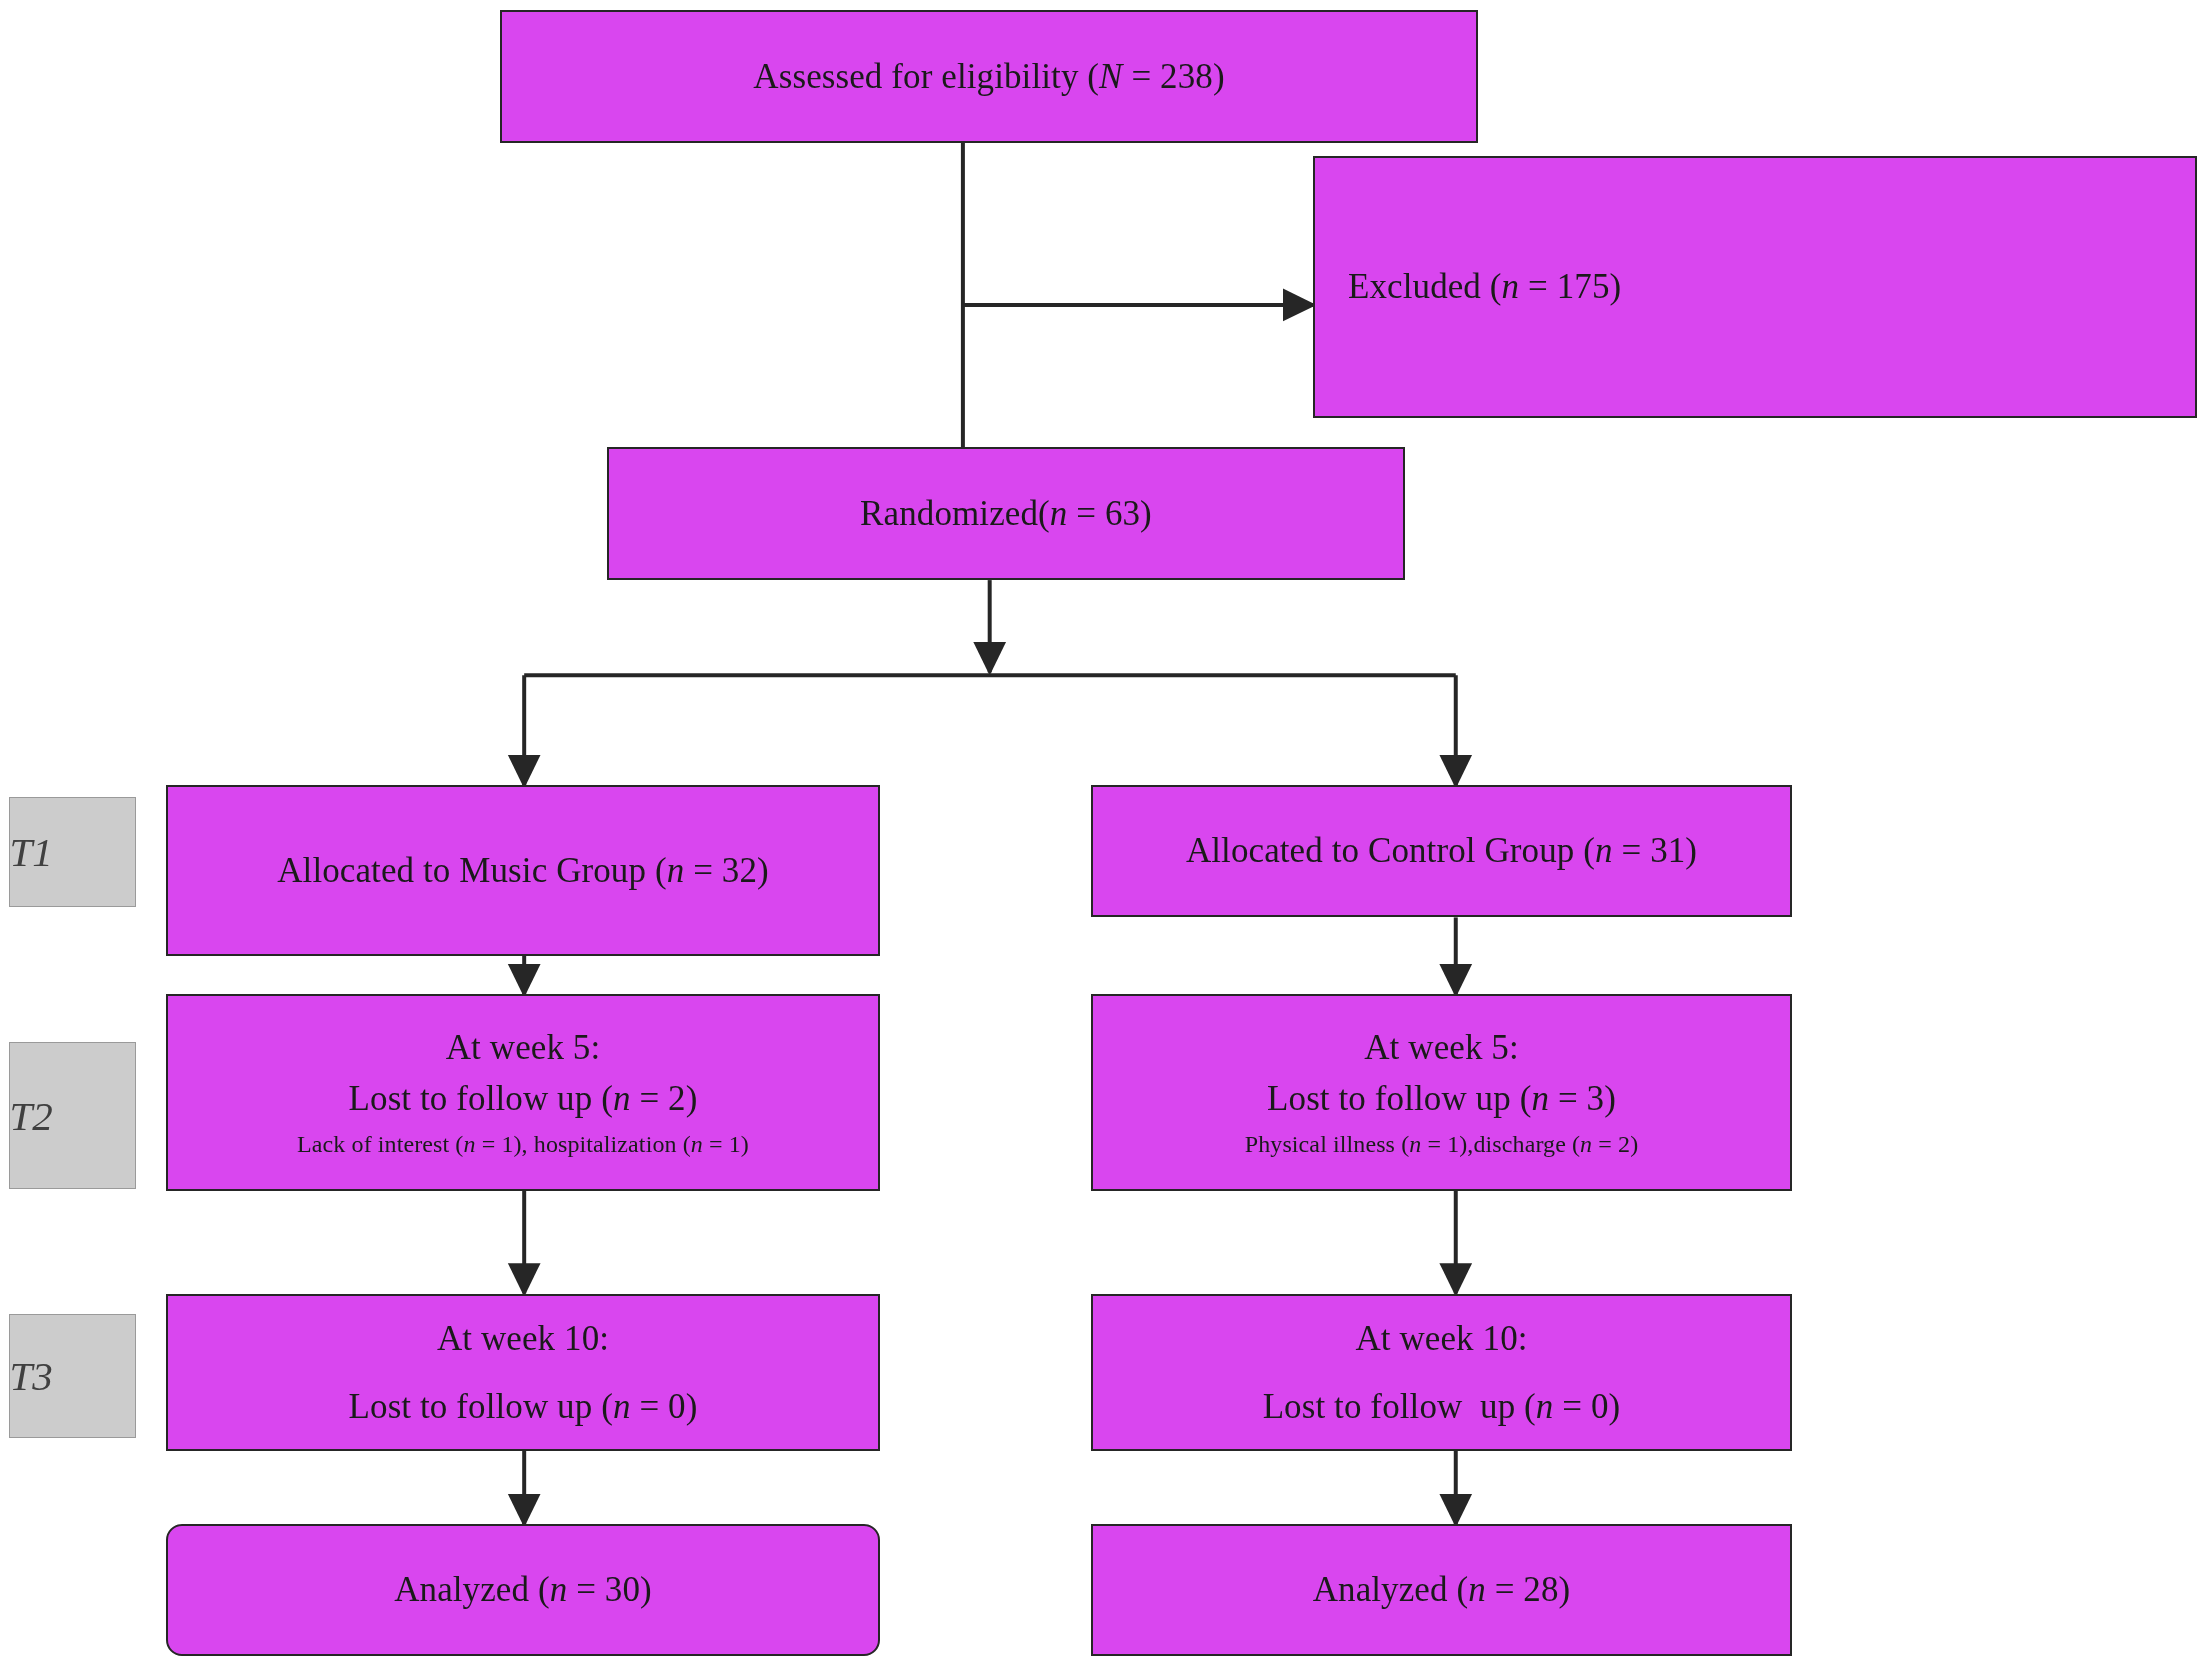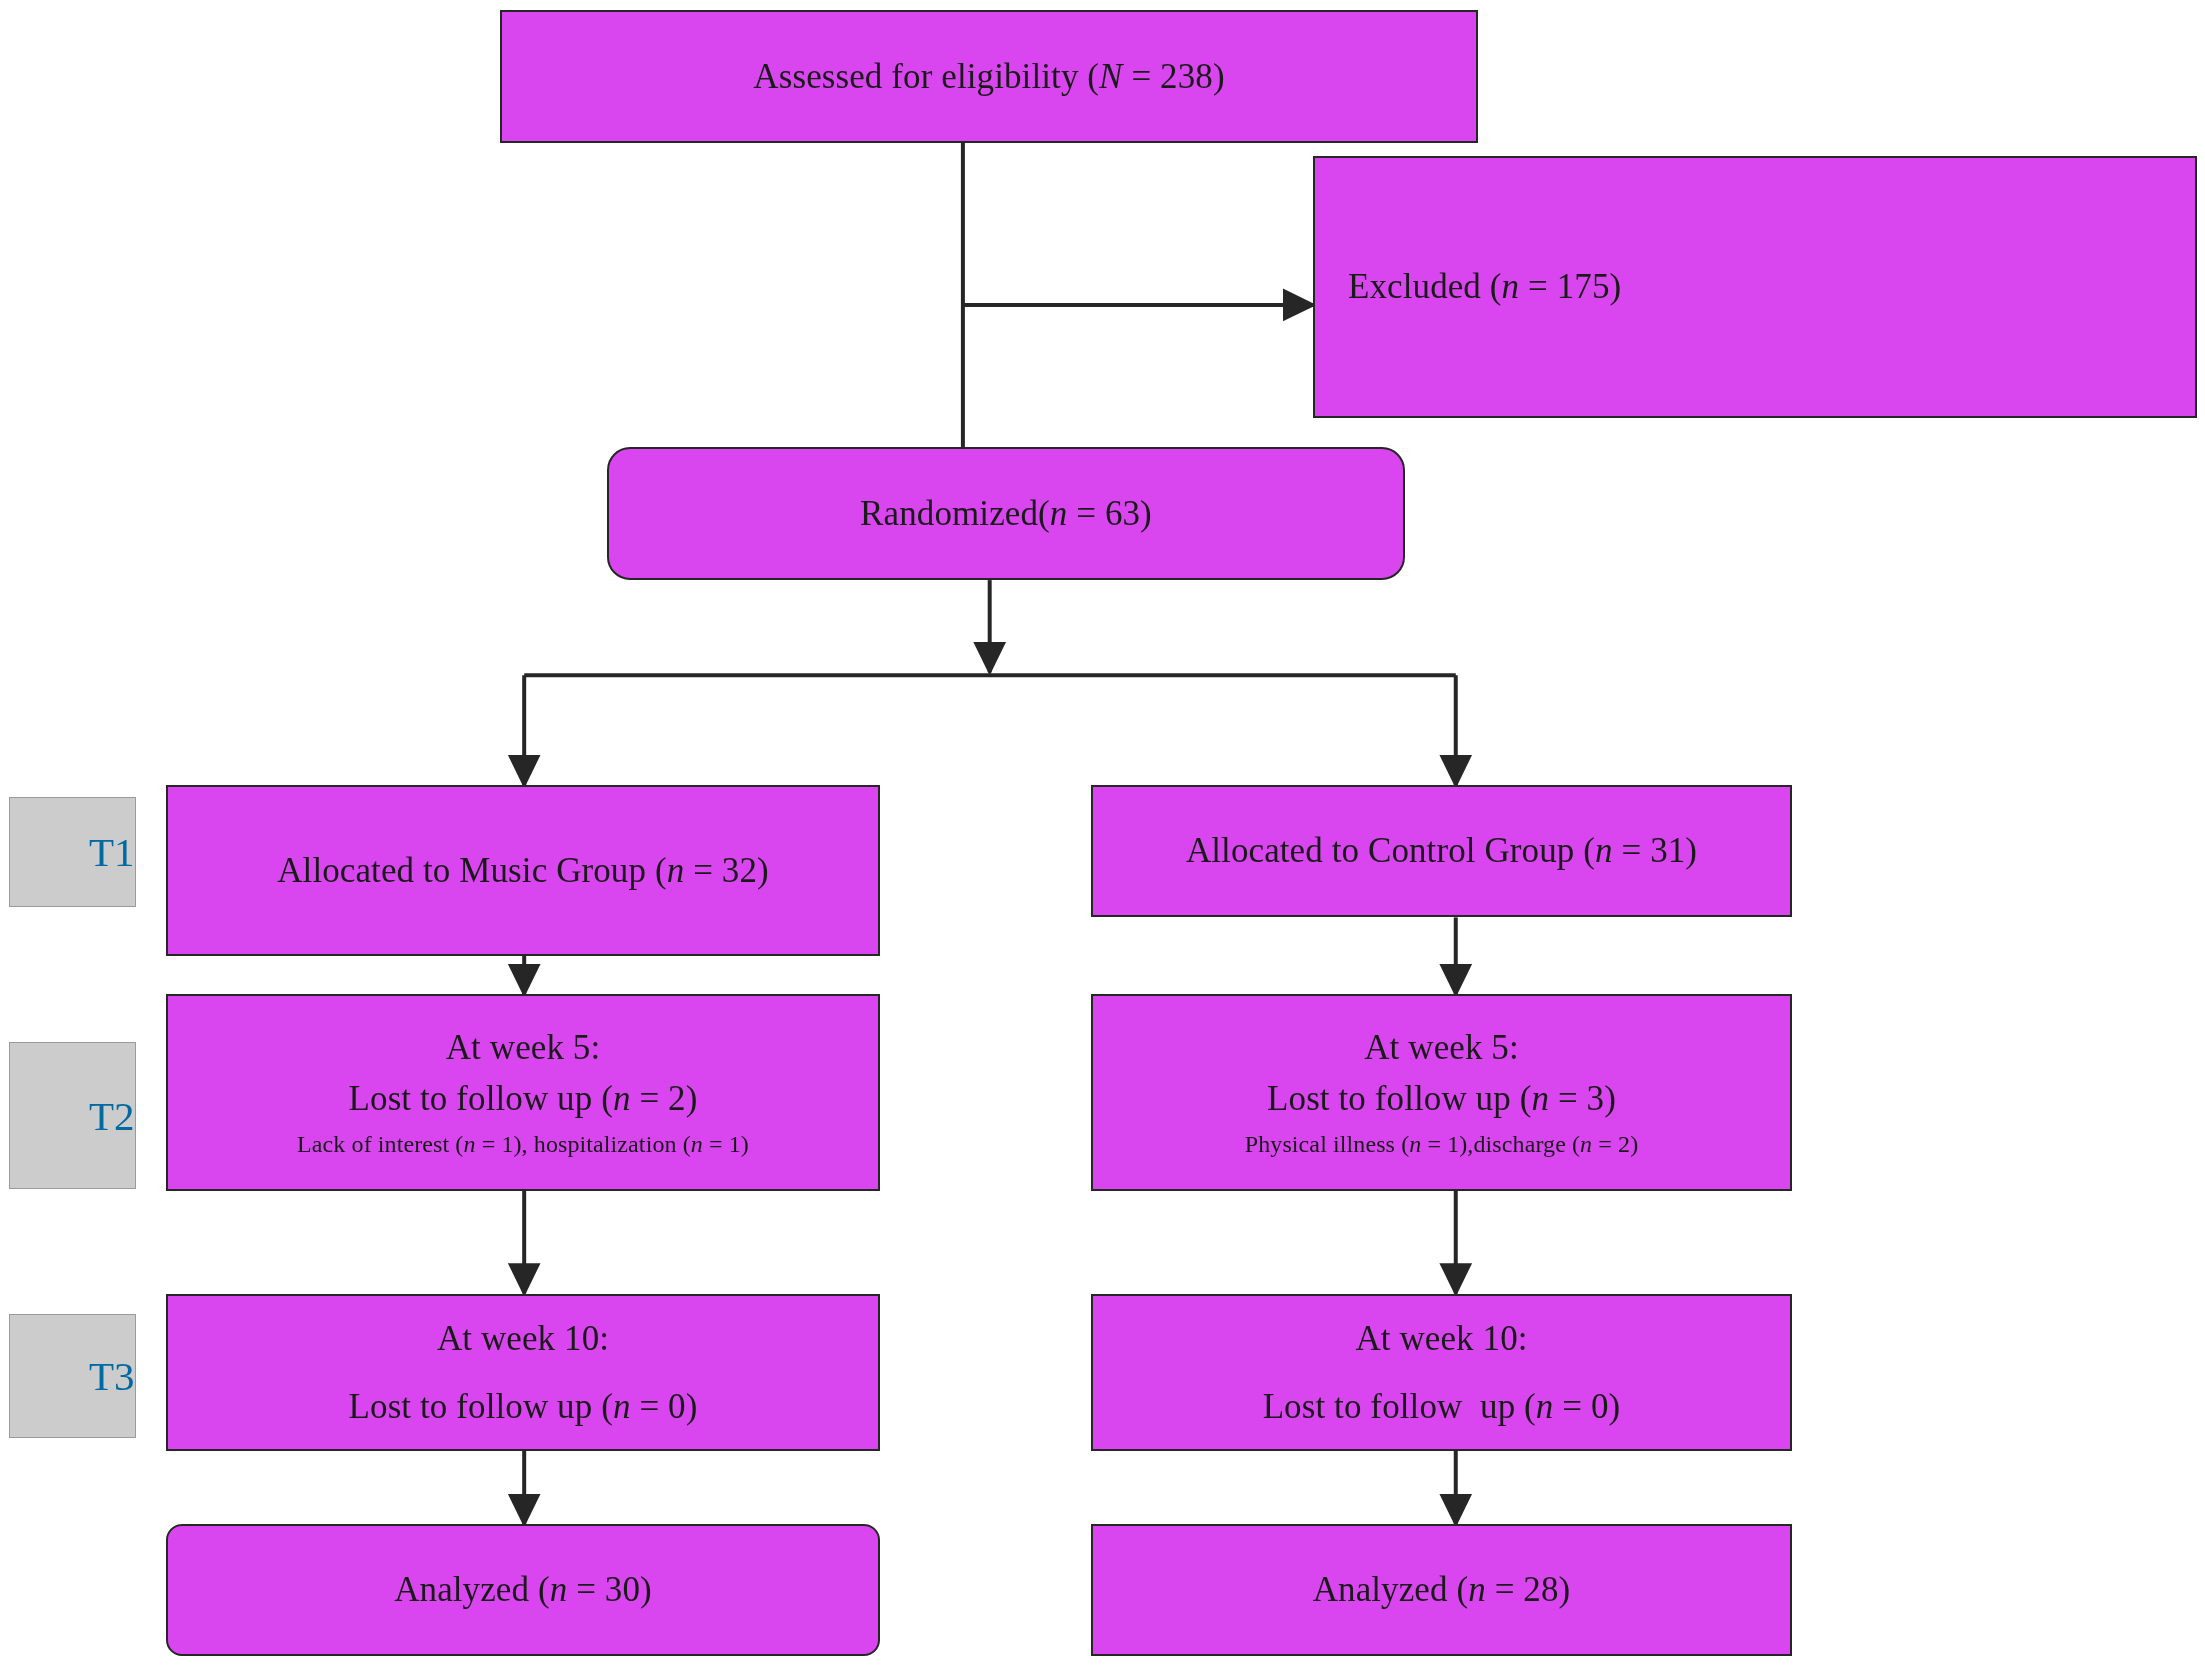--- a/index.html
+++ b/index.html
@@ -47,23 +47,24 @@
   .line em, .line .ital {
     font-style: italic;
   }
   .tlabel {
     position: absolute;
     box-sizing: border-box;
     background: #cccccc;
     border: 1.1px solid #9a9a9a;
     display: flex;
     align-items: center;
-    justify-content: flex-end;
+    justify-content: flex-start;
     font-size: 41px;
-    color: #0369a1;
+    color: #404040;
+    font-style: italic;
   }
   #connectors {
     position: absolute;
     left: 0;
     top: 0;
     width: 2205px;
     height: 1665px;
     pointer-events: none;
   }
   .excl-stack {
@@ -113,21 +114,21 @@
   <div class="box" style="left:500px; top:9.7px; width:978px; height:133px;">
     <div class="line">Assessed for eligibility (<span class="ital">N</span> = 238)</div>
   </div>
 
   <div class="box left-align" style="left:1313px; top:156px; width:884px; height:262px;">
     <div class="excl-stack">
       <div class="line">Excluded (<span class="ital">n</span> = 175)</div>
     </div>
   </div>
 
-  <div class="box" style="left:607px; top:447px; width:798px; height:133px;border-radius:23px;">
+  <div class="box" style="left:607px; top:447px; width:798px; height:133px;">
     <div class="line">Randomized(<span class="ital">n</span> = 63)</div>
   </div>
 
   <div class="tlabel" style="left:8.5px; top:797px; width:127px; height:110px;">
     <span>T1</span>
   </div>
   <div class="tlabel" style="left:8.5px; top:1042px; width:127px; height:147px;">
     <span>T2</span>
   </div>
   <div class="tlabel" style="left:8.5px; top:1314px; width:127px; height:124px;">

